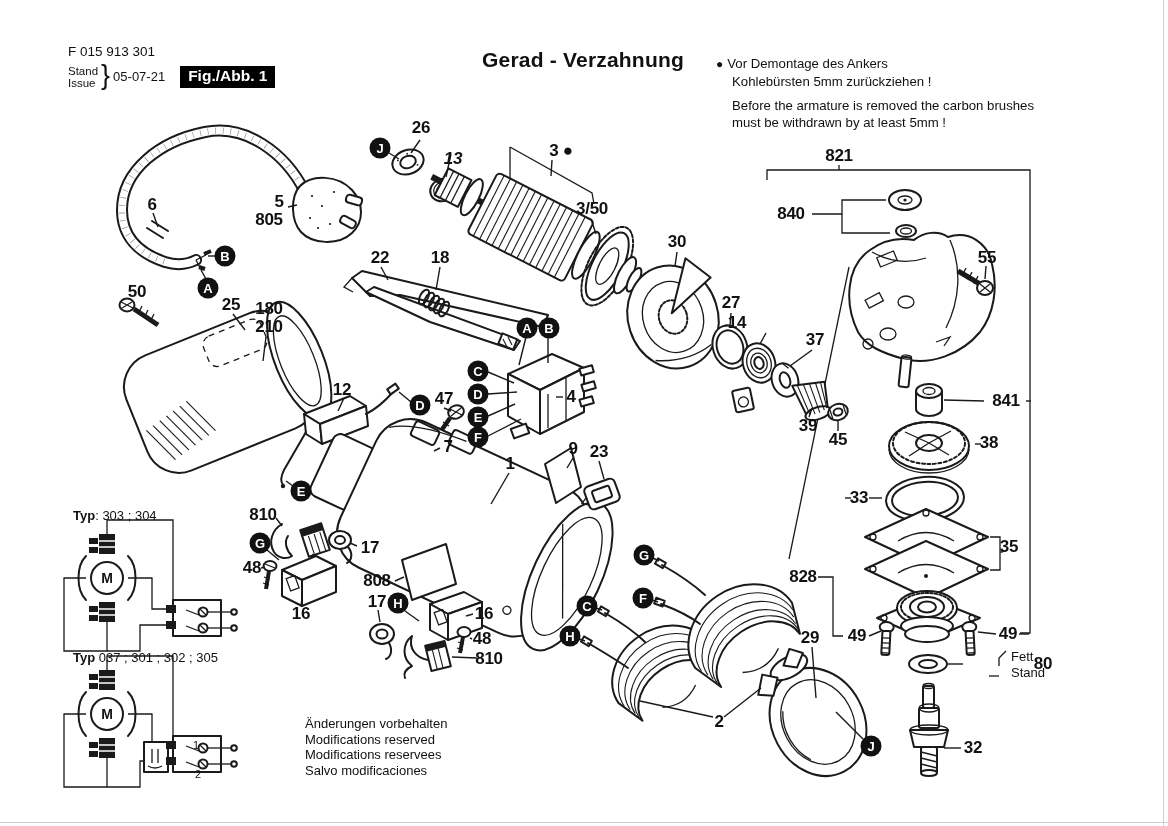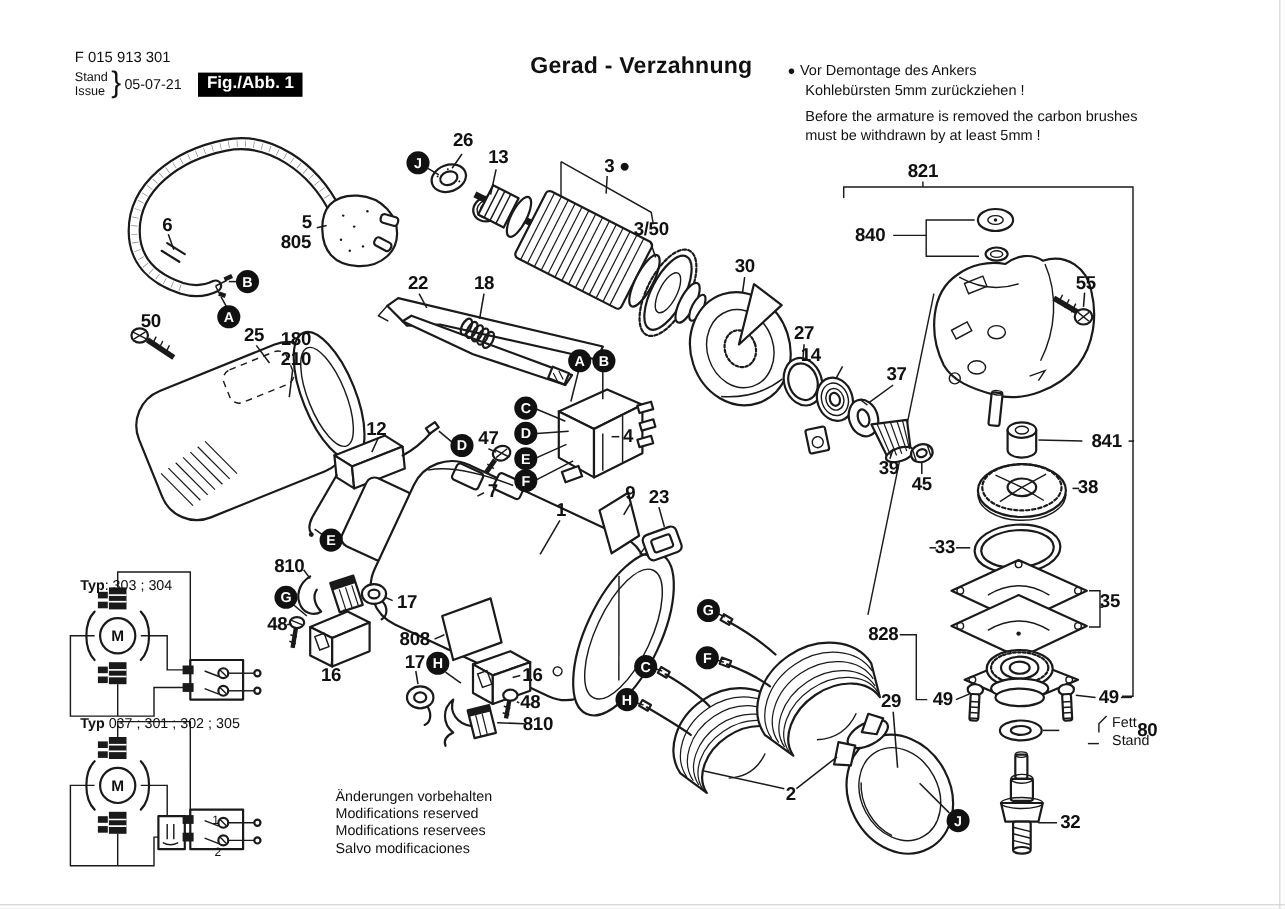--- a/index.html
+++ b/index.html
@@ -605,38 +605,38 @@
   <div class="abs doctitle" style="left:413px;top:48px;">Gerad - Verzahnung</div>
 
   <div class="abs notice" style="left:716px;top:55px;">
     <div><span class="bullet">●</span><span>Vor Demontage des Ankers</span></div>
     <div class="ind">Kohlebürsten 5mm zurückziehen !</div>
     <div class="gap"></div>
     <div class="ind">Before the armature is removed the carbon brushes</div>
     <div class="ind">must be withdrawn by at least 5mm !</div>
   </div>
 
-  <div class="abs typ" style="left:73px;top:508px;margin-top:16px;"><b>Typ</b><span>: 303 ; 304</span></div>
+  <div class="abs typ" style="left:73px;top:508px;"><b>Typ</b><span>: 303 ; 304</span></div>
   <div class="abs typ" style="left:73px;top:650px;"><b>Typ</b><span> 037 ; 301 ; 302 ; 305</span></div>
 
   <div class="abs footer" style="left:305px;top:716px;">
     <div>Änderungen vorbehalten</div>
     <div>Modifications reserved</div>
     <div>Modifications reservees</div>
     <div>Salvo modificaciones</div>
   </div>
 
   <div class="abs grease" style="left:1011px;top:649px;">
     <div>Fett</div>
     <div>Stand</div>
   </div>
 
   <div id="labels">
       <div class="num" style="left: 421px; top: 128px;">26</div>
-      <div class="num" style="left: 453px; top: 143px;">13</div>
+      <div class="num" style="left: 453px; top: 159px; font-style: italic;">13</div>
       <div class="num" style="left: 561px; top: 151px;">3 ●</div>
       <div class="num" style="left: 592px; top: 209px;">3/50</div>
       <div class="num" style="left: 677px; top: 242px;">30</div>
       <div class="num" style="left: 839px; top: 156px;">821</div>
       <div class="num" style="left: 791px; top: 214px;">840</div>
       <div class="num" style="left: 987px; top: 258px;">55</div>
       <div class="num" style="left: 731px; top: 303px;">27</div>
       <div class="num" style="left: 737px; top: 323px;">14</div>
       <div class="num" style="left: 815px; top: 340px;">37</div>
       <div class="num" style="left: 808px; top: 426px;">39</div>

